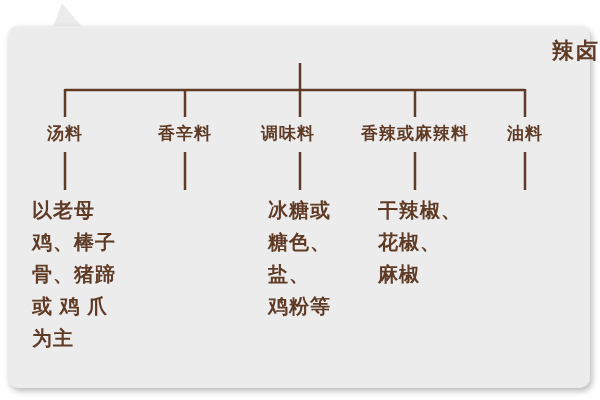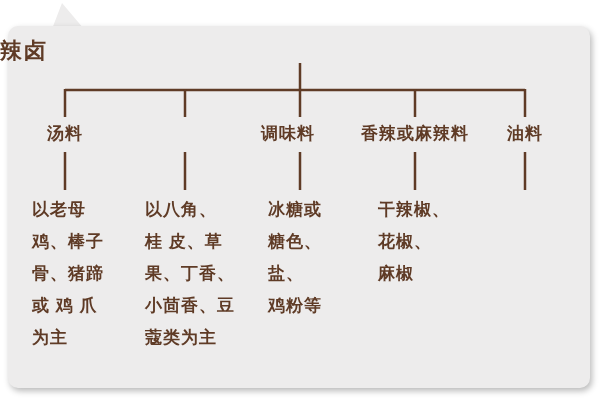--- a/index.html
+++ b/index.html
@@ -26,39 +26,39 @@
     border-radius:10px;
     box-shadow:2px 3px 6px rgba(0,0,0,0.28);
   }
   .lines{
     position:absolute;left:0;top:0;
     pointer-events:none;
   }
   .title{
     position:absolute;
     top:36px;left:0;right:0;
-    text-align:left;
+    text-align:right;
     font-size:22px;
     font-weight:bold;
     letter-spacing:2px;
   }
   .label{
     position:absolute;
     top:122px;
     width:140px;
     text-align:center;
     font-size:17px;
     font-weight:bold;
     letter-spacing:1px;
   }
   .c1{left:-5px}.c2{left:115px}.c3{left:218px}.c4{left:345px}.c5{left:455px}
   .desc{
     position:absolute;
     top:194px;
-    font-size:17px;
+    font-size:20px;
     font-weight:bold;
     line-height:32px;
     letter-spacing:1px;
     white-space:pre-line;
   }
   .d1{left:32px}.d2{left:145px}.d3{left:268px}.d4{left:378px}.d5{left:488px}
 </style>
 </head>
 <body>
 
@@ -85,34 +85,30 @@
       <line x1="185" y1="152" x2="185" y2="190"></line>
       <line x1="300" y1="152" x2="300" y2="190"></line>
       <line x1="415" y1="152" x2="415" y2="190"></line>
       <line x1="525" y1="152" x2="525" y2="190"></line>
     </g>
   </svg>
 
   <div class="title">辣卤</div>
 
   <div class="label c1">汤料</div>
+  <div class="label c2">香辛料</div>
   <div class="label c3">调味料</div>
   <div class="label c5">油料</div>
   <div class="label c4">香辣或麻辣料</div>
 
   <div class="desc d1">以老母
 鸡、棒子
 骨、猪蹄
 或 鸡 爪
 为主</div>
-  <div class="desc d2">以八角、
-桂 皮、草
-果、丁香、
-小茴香、豆
-蔻类为主</div>
   <div class="desc d3">冰糖或
 糖色、
 盐、
 鸡粉等</div>
   <div class="desc d4">干辣椒、
 花椒、
 麻椒</div>
 
 </div>
 

